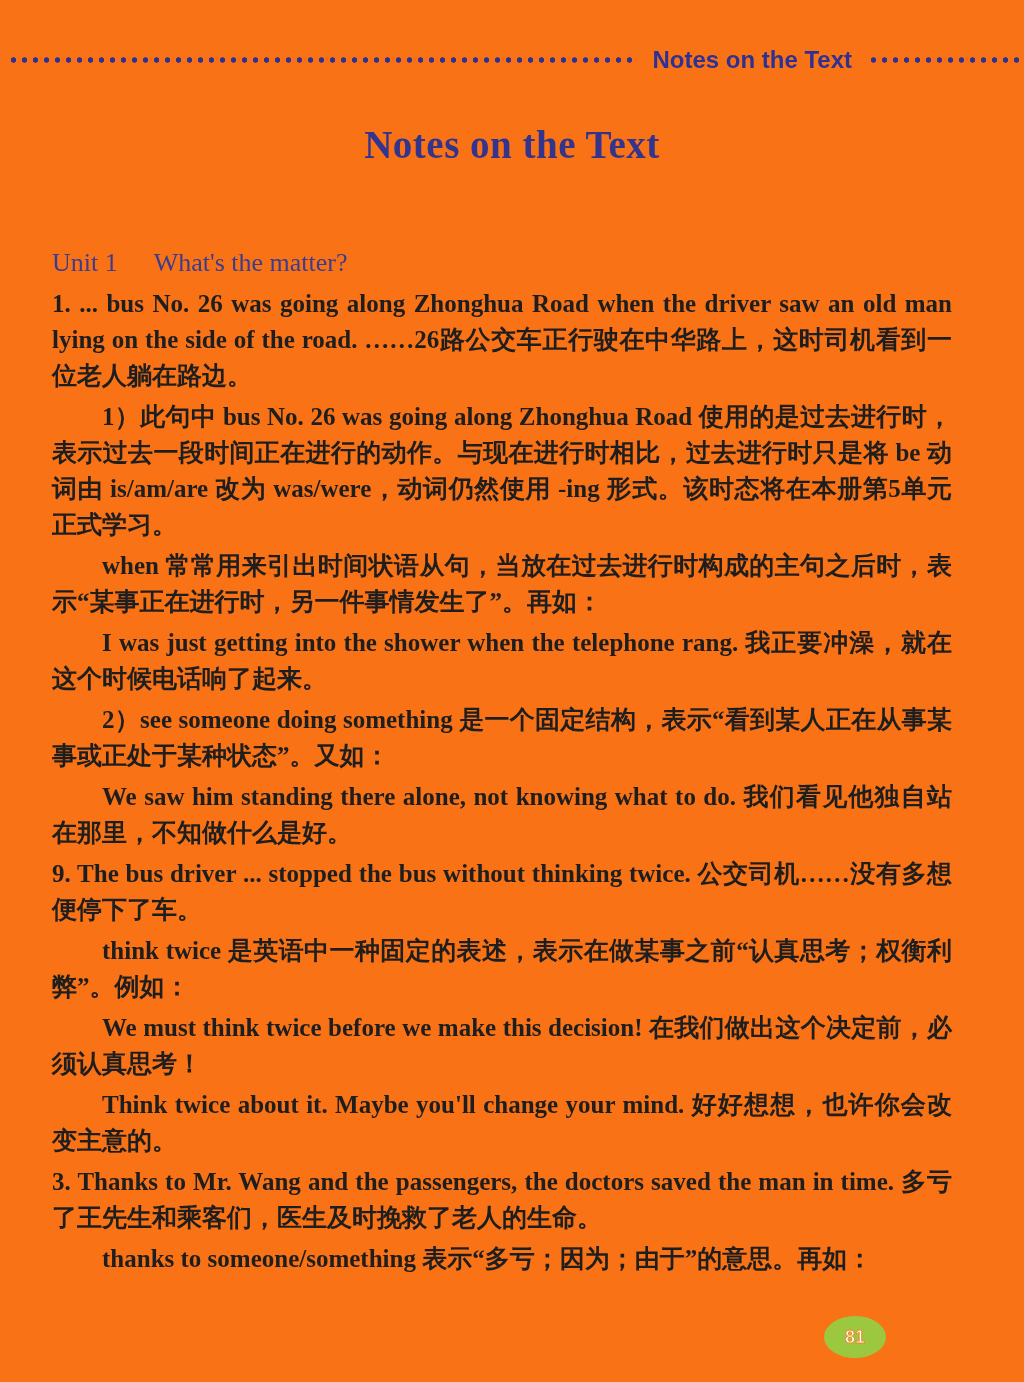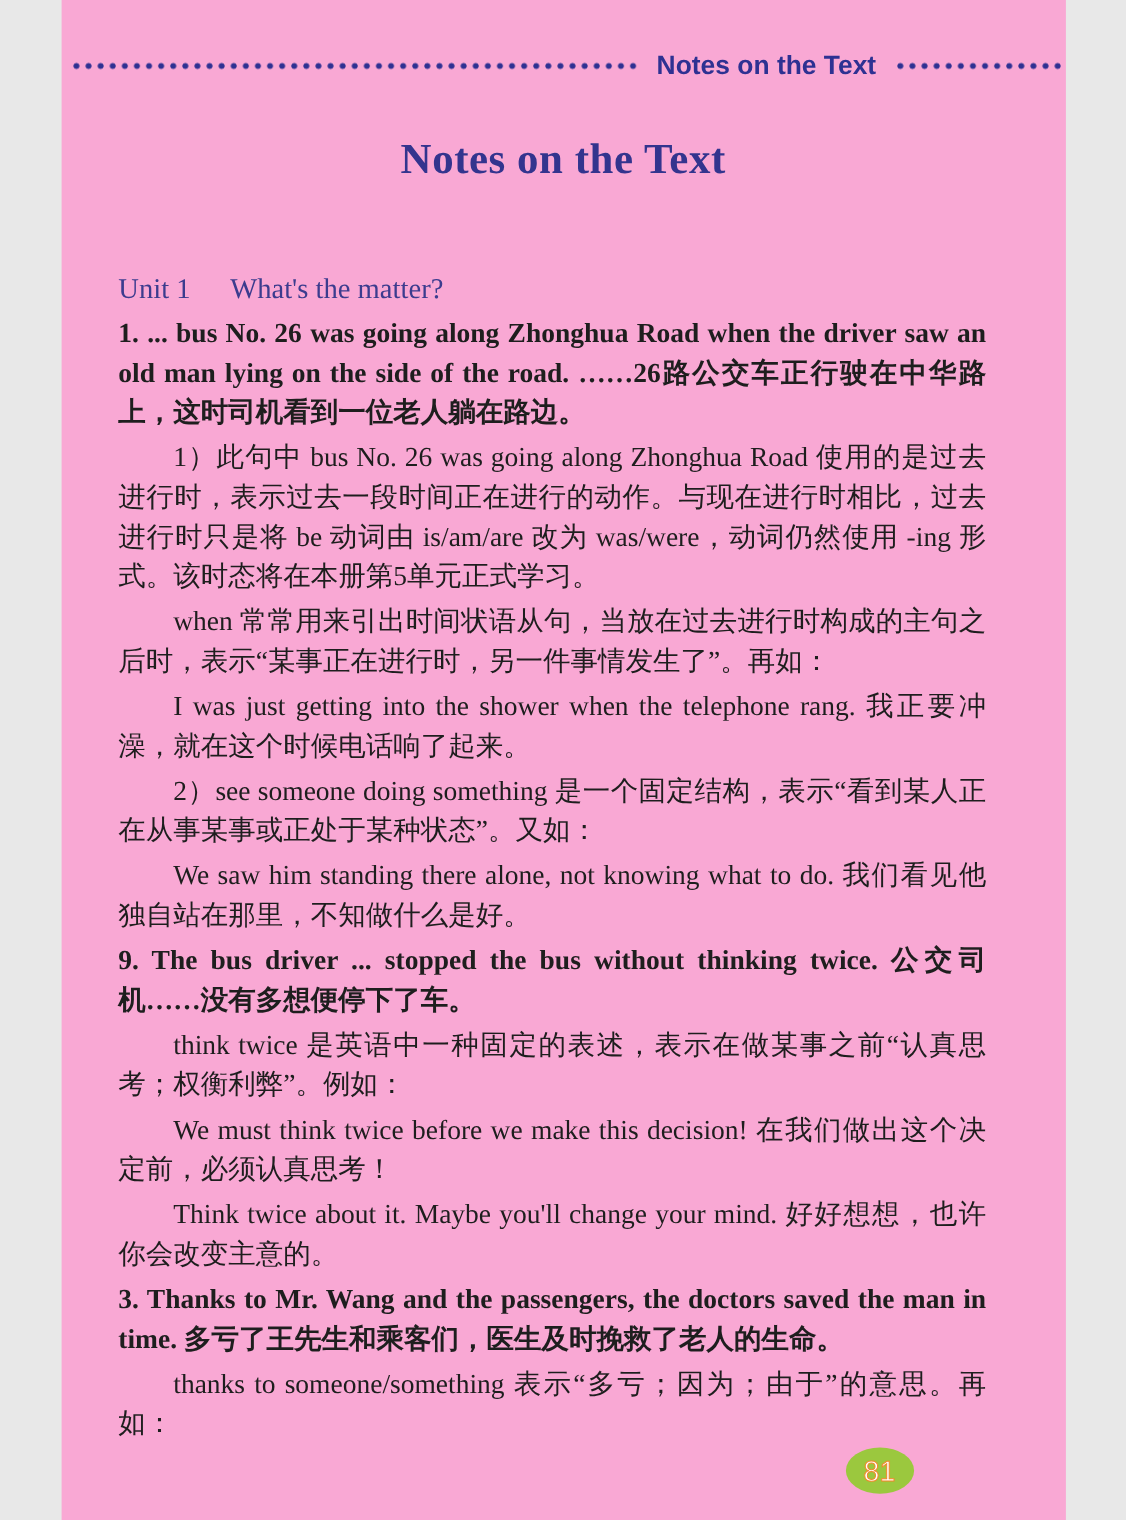--- a/index.html
+++ b/index.html
@@ -7,23 +7,23 @@
     --title-color:#33348e;
     --unit-color:#3c3c8e;
     --body-color:#1e1e1e;
     --badge-bg:#9bc83e;
     --badge-text:#ffffff;
     --badge-outline:#ef8a2a;
   }
   html,body{margin:0;padding:0;background:#e8e8e8;}
   .page{
     position:relative;
-    width:913px;height:1382px;
+    width:1024px;height:1382px;
     margin:0 auto;
-    background:#f9a8d4;
+    background:#f97316;
     overflow:hidden;
     font-family:"Liberation Serif","DejaVu Serif",serif;
     color:var(--body-color);
   }
   
   .running-head{
     position:absolute;top:46px;left:0;right:0;
     display:flex;align-items:center;
   }
   .dots{
@@ -56,31 +56,31 @@
     margin:0 0 8px;
     font-size:26px;font-weight:400;color:var(--unit-color);
   }
   .unit-heading .unit-label{margin-right:36px;}
   .content p{
     margin:5px 0 0;
     font-size:25px;line-height:36px;
     text-align:justify;
   }
   .content p.item{font-weight:700;}
-  .content p.para{text-indent:2em;}
+  .content p.para{text-indent:2em;font-weight:bold;}
   
   .page-badge{
     position:absolute;right:138px;bottom:24px;
     width:62px;height:42px;border-radius:50%;
     background:var(--badge-bg);
     display:flex;align-items:center;justify-content:center;
   }
   .page-badge span{
     font-family:"Liberation Sans","DejaVu Sans",sans-serif;
-    font-weight:400;font-size:26px;
+    font-weight:700;font-size:18px;
     color:var(--badge-text);
     -webkit-text-stroke:0.9px var(--badge-outline);
     text-shadow:0 0 1px var(--badge-outline);
   }
 </style>
 </head>
 <body>
 
 <div class="page">
 

